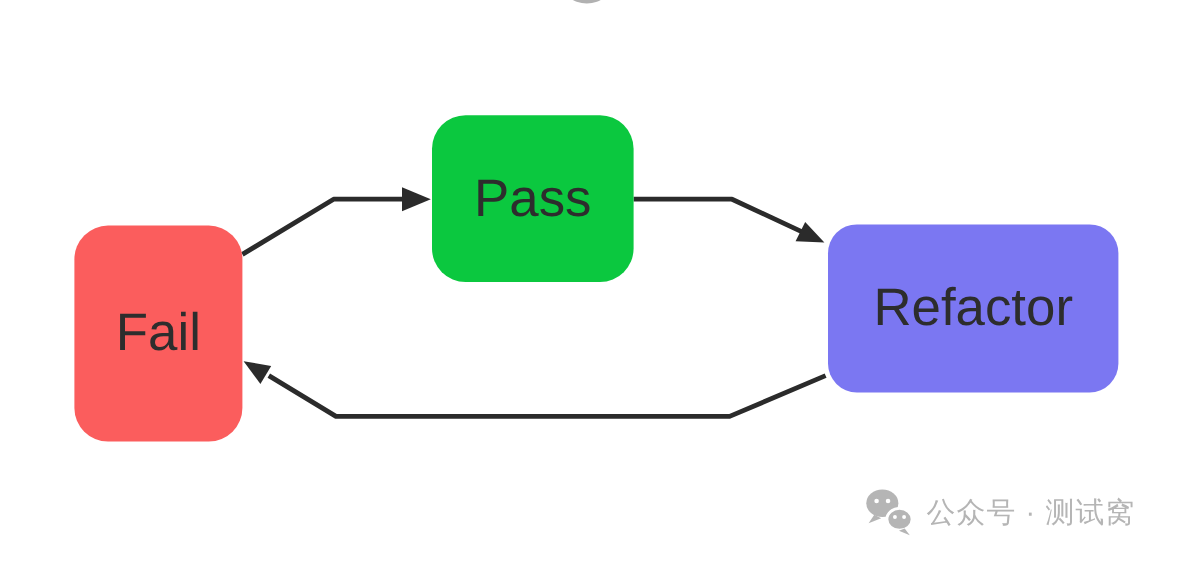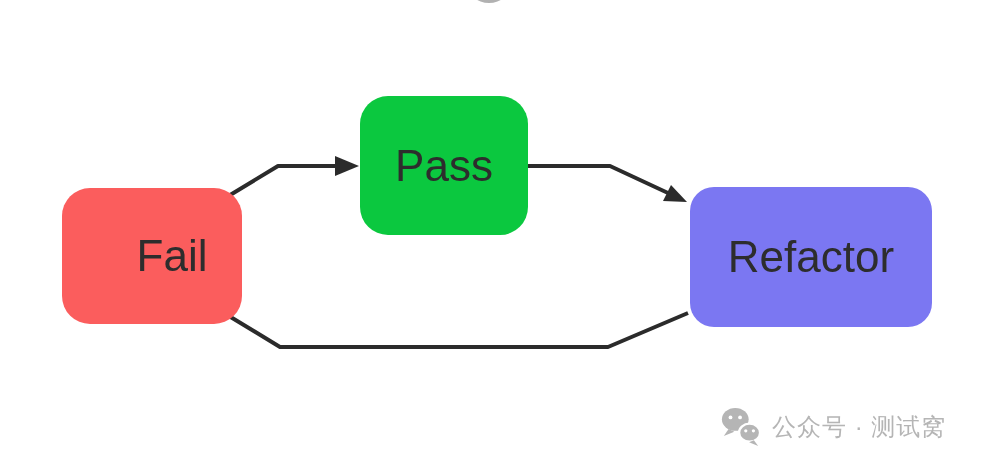--- a/index.html
+++ b/index.html
@@ -38,23 +38,22 @@
     align-items: center;
     justify-content: center;
     border-radius: 28px;
     color: var(--node-text, #2d2d2d);
     font-size: 44px;
     line-height: 1;
     user-select: none;
   }
   #node-fail {
     left: 62px; top: 188px;
-    width: 140px; height: 136px;
+    width: 140px; height: 180px;
     background: var(--node-fail, #fb5d5d);
-    padding-left: 40px;
   }
   #node-pass {
     left: 360px; top: 96px;
     width: 168px; height: 139px;
     background: var(--node-pass, #0bc83f);
   }
   #node-refactor {
     left: 690px; top: 187px;
     width: 242px; height: 140px;
     border-radius: 24px;

